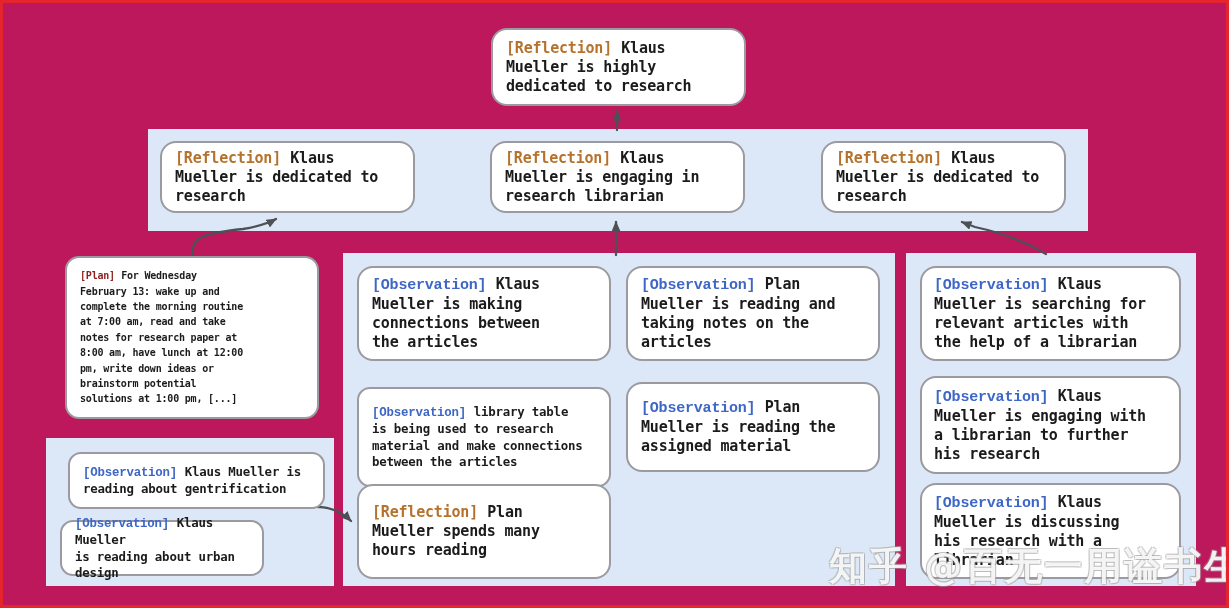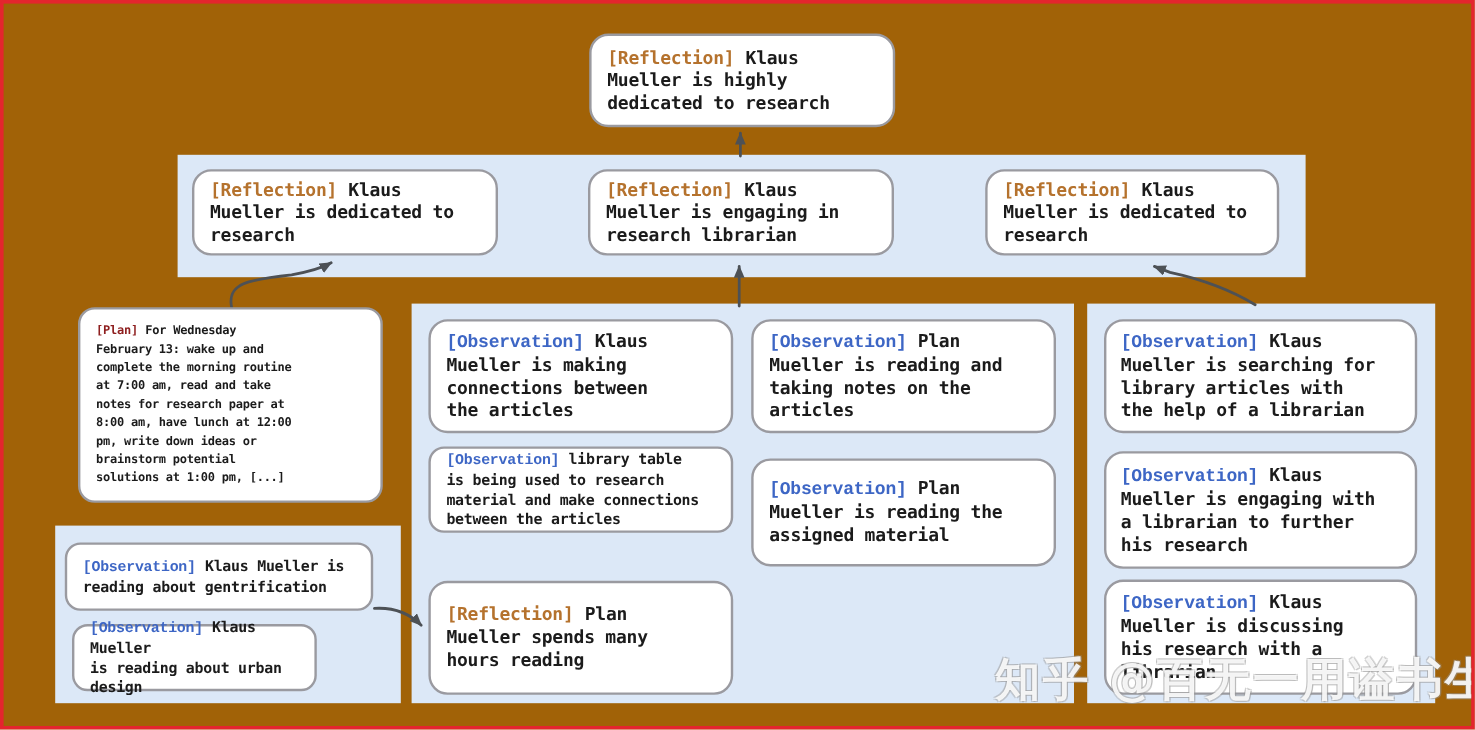--- a/index.html
+++ b/index.html
@@ -1,18 +1,18 @@
 <!DOCTYPE html>
 <html style="--frame: #e4252e; --band: #dce8f7; --node-border: #9a9aa0; --arrow: #4d5156; --reflection-tag: #b5722d; --observation-tag: #3d66c5; --plan-tag: #8e1f1f;"><head>
 <meta charset="utf-8">
 <style>
   html,body{margin:0;padding:0;background:#fff;}
   .frame{
     position:relative;width:1229px;height:608px;box-sizing:border-box;
-    background:#a16207;border:3px solid var(--frame,#e4252e);overflow:hidden;
+    background:#be185d;border:3px solid var(--frame,#e4252e);overflow:hidden;
     font-family:"DejaVu Sans Mono","Liberation Mono",monospace;font-weight:bold;
   }
   .band{position:absolute;background:var(--band,#dce8f7);}
   .node{
     position:absolute;background:#fff;box-sizing:border-box;
     border:2px solid var(--node-border,#9a9aa0);border-radius:16px;
     display:flex;align-items:center;color:#1b1b1b;
   }
   .node .content{padding:0 13px;width:100%;}
   .txt{white-space:pre-line;}
@@ -96,42 +96,42 @@
 complete the morning routine
 at 7:00 am, read and take
 notes for research paper at
 8:00 am, have lunch at 12:00
 pm, write down ideas or
 brainstorm potential
 solutions at 1:00 pm, [...]</span>
     </div>
   </div>
 
-  <div class="node fs12" style="left:51px;top:449px;width:257px;height:57px">
+  <div class="node fs12" style="left:65px;top:449px;width:257px;height:57px">
     <div class="content">
       <span class="tag t-observation">[Observation]</span><span class="txt">Klaus Mueller is
 reading about gentrification</span>
     </div>
   </div>
   <div class="node fs12" style="left:57px;top:517px;width:204px;height:56px">
     <div class="content">
       <span class="tag t-observation">[Observation]</span><span class="txt">Klaus Mueller
 is reading about urban design</span>
     </div>
   </div>
 
   <div class="node big" style="left:354px;top:263px;width:254px;height:95px">
     <div class="content">
       <span class="tag t-observation">[Observation]</span><span class="txt">Klaus
 Mueller is making
 connections between
 the articles</span>
     </div>
   </div>
-  <div class="node fs12" style="left:354px;top:369px;width:254px;height:72px">
+  <div class="node fs12" style="left:354px;top:384px;width:254px;height:100px">
     <div class="content">
       <span class="tag t-observation">[Observation]</span><span class="txt">library table
 is being used to research
 material and make connections
 between the articles</span>
     </div>
   </div>
   <div class="node big" style="left:354px;top:481px;width:254px;height:95px">
     <div class="content">
       <span class="tag t-reflection">[Reflection]</span><span class="txt">Plan
@@ -153,21 +153,21 @@
       <span class="tag t-observation">[Observation]</span><span class="txt">Plan
 Mueller is reading the
 assigned material</span>
     </div>
   </div>
 
   <div class="node big" style="left:917px;top:263px;width:261px;height:95px">
     <div class="content" style="padding:0 12px">
       <span class="tag t-observation">[Observation]</span><span class="txt">Klaus
 Mueller is searching for
-library articles with
+relevant articles with
 the help of a librarian</span>
     </div>
   </div>
   <div class="node big" style="left:917px;top:373px;width:261px;height:98px">
     <div class="content" style="padding:0 12px">
       <span class="tag t-observation">[Observation]</span><span class="txt">Klaus
 Mueller is engaging with
 a librarian to further
 his research</span>
     </div>

